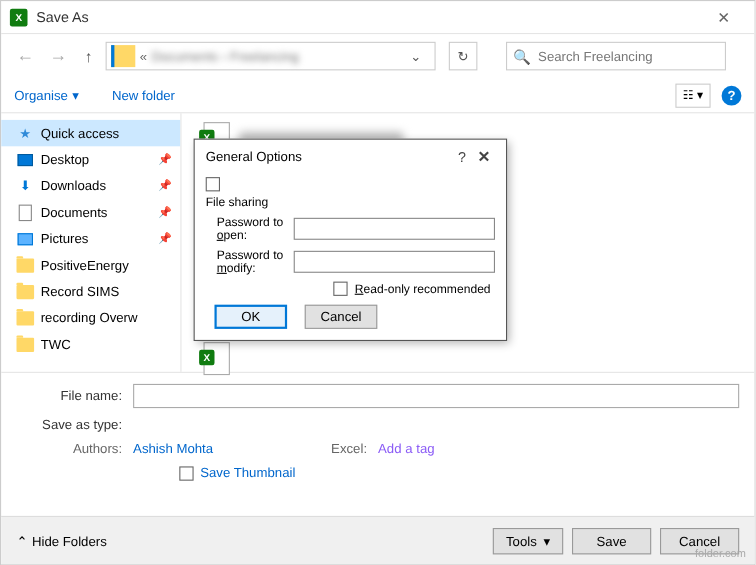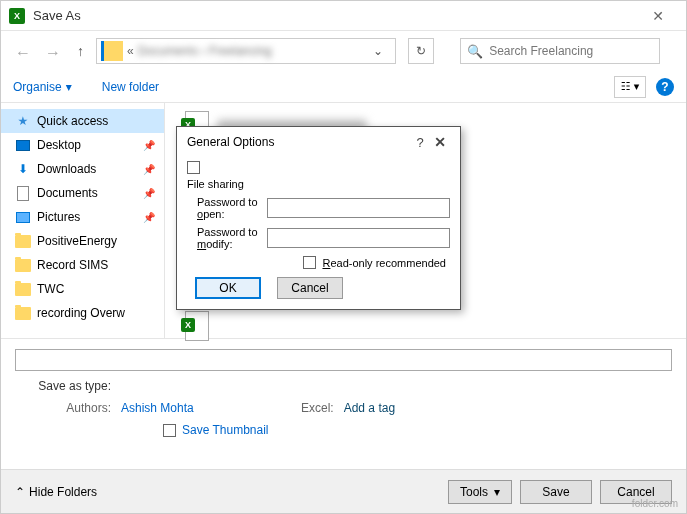--- a/index.html
+++ b/index.html
@@ -46,21 +46,21 @@
   .file-thumb.second { margin-top: 170px; }
   .bottom { padding: 10px 14px; }
   .row { display: flex; align-items: center; margin-bottom: 8px; }
   .row .lbl { width: 106px; text-align: right; padding-right: 10px; color: #333; font-size: 12px; }
   .row input.txt { flex: 1; height: 22px; border: 1px solid #aaa; padding: 0 6px; font-size: 12px; }
   .row select.combo { flex: 1; height: 22px; border: 1px solid #888; background: #f0f0f0; font-size: 12px; padding: 0 4px; }
   .meta { display: flex; align-items: center; margin-bottom: 8px; }
   .meta .mlbl { width: 106px; text-align: right; padding-right: 10px; color: #666; }
   .meta .mval { color: #0066cc; min-width: 180px; }
   .meta .mlbl2 { color: #666; margin-right: 10px; }
-  .meta .mval2 { color: #0c4a6e; }
+  .meta .mval2 { color: #8b5cf6; }
   .chk-row { display: flex; align-items: center; margin-left: 148px; gap: 6px; }
   .chk { width: 13px; height: 13px; border: 1px solid #666; }
   .footer { position: absolute; bottom: 0; left: 0; right: 0; height: 44px; display: flex; align-items: center; padding: 0 14px; background: #f0f0f0; border-top: 1px solid #ddd; }
   .footer .hf { display: flex; align-items: center; gap: 4px; font-size: 12px; }
   .footer .spc { flex: 1; }
   .btn { height: 24px; min-width: 72px; border: 1px solid #999; background: #e1e1e1; font-size: 12px; display: flex; align-items: center; justify-content: center; margin-left: 8px; padding: 0 10px; cursor: pointer; }
   .btn.tools { min-width: 64px; gap: 6px; }
   .watermark { position: absolute; bottom: 4px; right: 8px; font-size: 10px; color: #aaa; }
 
   
@@ -163,43 +163,44 @@
       <div class="sb-item">
         <span class="sb-icon">
             <span class="folder-ico"></span>
           </span>
         <span>Record SIMS</span>
       </div>
       <div class="sb-item">
         <span class="sb-icon">
             <span class="folder-ico"></span>
           </span>
+        <span>recording Overw</span>
+      </div>
+      <div class="sb-item">
+        <span class="sb-icon">
+            <span class="folder-ico"></span>
+          </span>
         <span>TWC</span>
-      </div>
-      <div class="sb-item">
-        <span class="sb-icon">
-            <span class="folder-ico"></span>
-          </span>
-        <span>recording Overw</span>
       </div>
     </div>
 
     <div class="content">
       <div class="file-thumb">
         <div class="xl-doc"></div>
         <div class="fn"></div>
       </div>
       <div class="file-thumb second">
         <div class="xl-doc"></div>
       </div>
     </div>
   </div>
 
   <div class="bottom">
     <div class="row">
+      <div class="lbl">File name:</div>
       <input class="txt" style="color: rgb(170, 170, 170);" value="">
     </div>
     <div class="row">
       <div class="lbl">Save as type:</div>
     </div>
     <div class="meta">
       <div class="mlbl">Authors:</div>
       <div class="mval">Ashish Mohta</div>
       <div class="mlbl2">Excel:</div>
       <div class="mval2">Add a tag</div>

